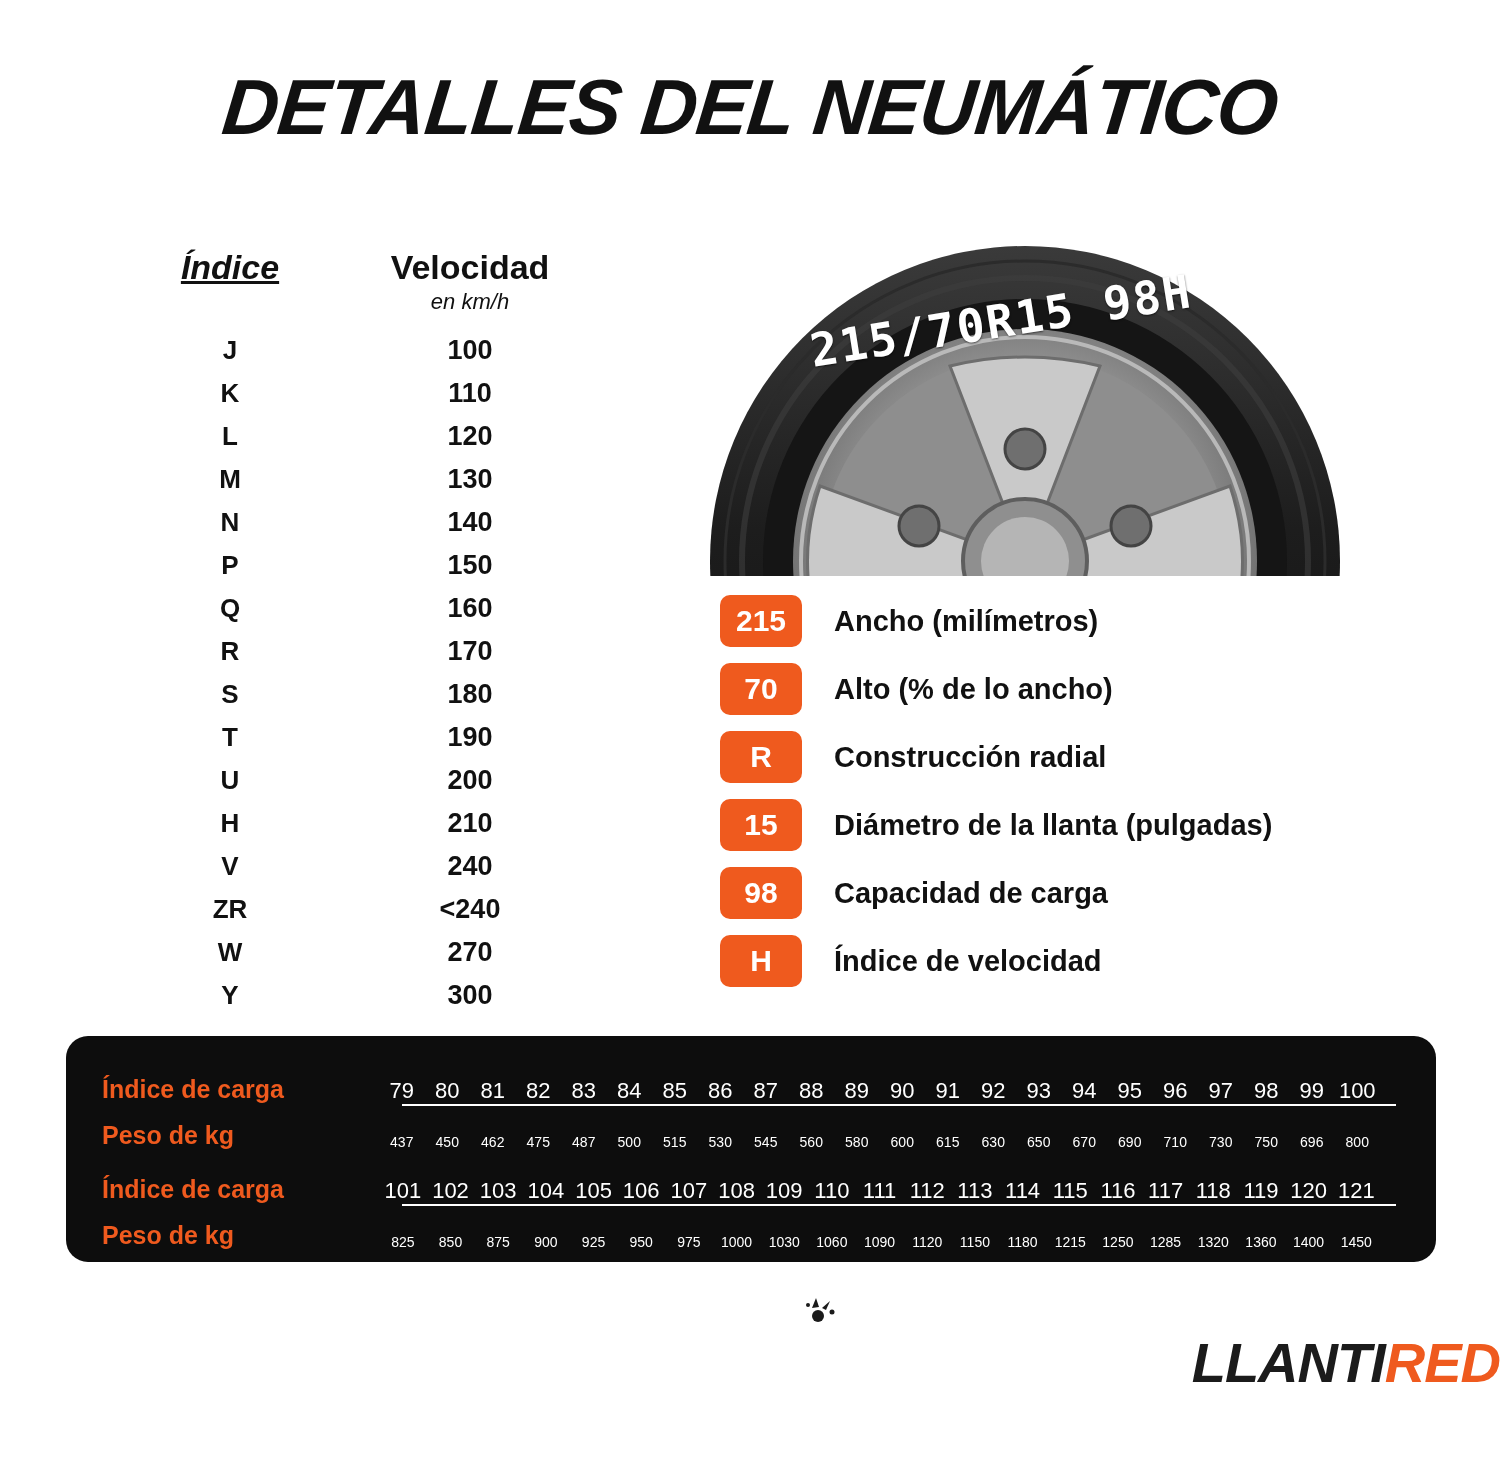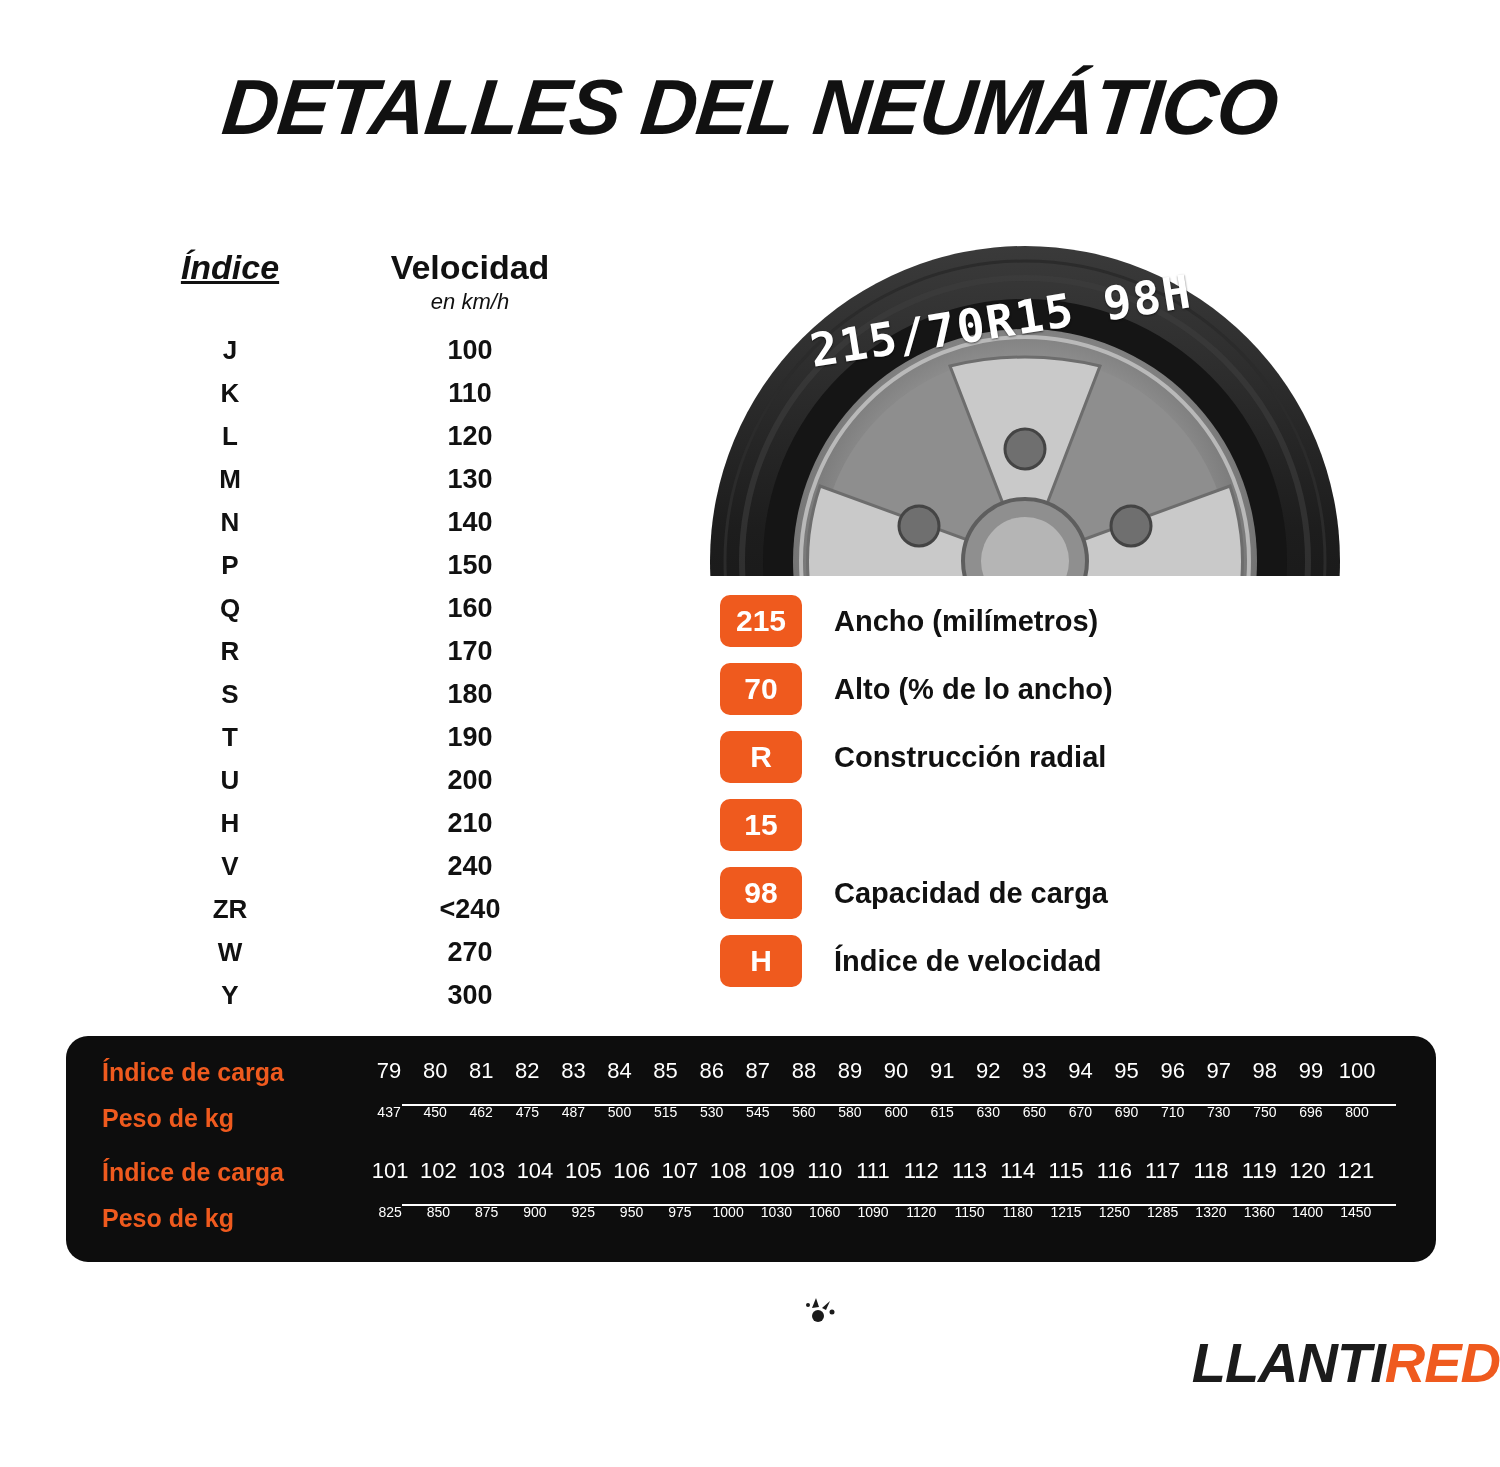--- a/index.html
+++ b/index.html
@@ -110,21 +110,21 @@
     background:#0d0d0d;
     border-radius:22px;
     color:#ffffff;
   }
   .load-block{
     position:absolute;left:0;width:1370px;
   }
   .lb1{top:22px;}
   .lb2{top:122px;}
   .lrow{
-    display:flex;align-items:flex-start;height:46px;
+    display:flex;align-items:flex-end;height:46px;gap:13px;
   }
   .lrow .lbl{
     width:300px;
     padding-left:36px;
     box-sizing:border-box;
     color:#ef5a1e;
     font-size:25px;
     font-weight:bold;
   }
   .lrow .cells{
@@ -308,20 +308,21 @@
   <div class="legend-row">
     <div class="chip">70</div>
     <div class="legend-label">Alto (% de lo ancho)</div>
   </div>
   <div class="legend-row">
     <div class="chip">R</div>
     <div class="legend-label">Construcción radial</div>
   </div>
   <div class="legend-row">
     <div class="chip">15</div>
+    <div class="legend-label">Diámetro de la llanta (pulgadas)</div>
   </div>
   <div class="legend-row">
     <div class="chip">98</div>
     <div class="legend-label">Capacidad de carga</div>
   </div>
   <div class="legend-row">
     <div class="chip">H</div>
     <div class="legend-label">Índice de velocidad</div>
   </div>
 </div>

